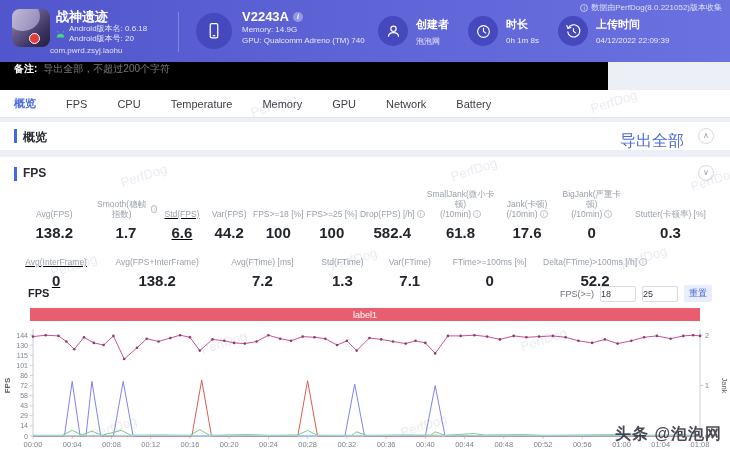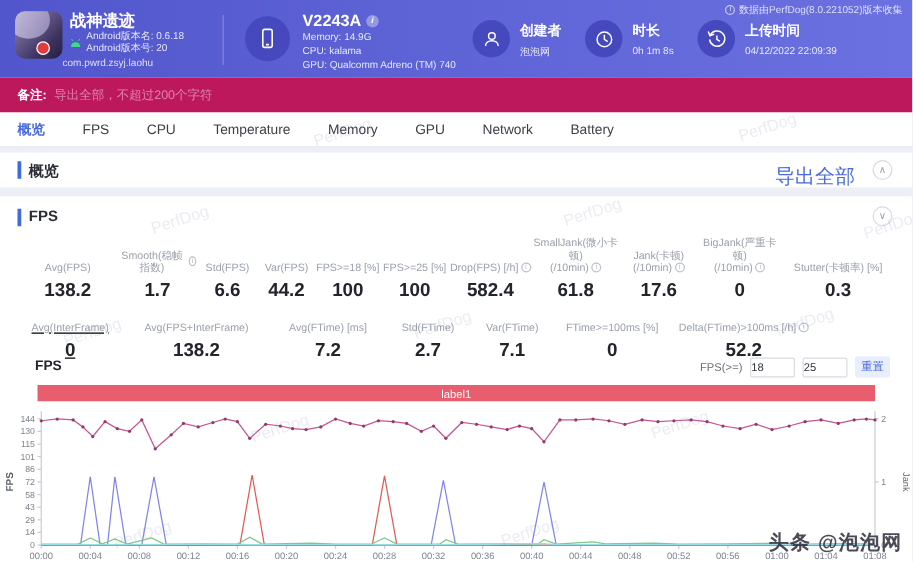--- a/index.html
+++ b/index.html
@@ -33,22 +33,22 @@
   .meta-group-label{font-size:11px;font-weight:bold;}
   .meta-group-value{font-size:8px;color:rgba(255,255,255,.85);margin-top:4px;}
   #creator-circle{left:378px;top:16px;width:30px;height:30px;}
   #creator-text{position:absolute;left:416px;top:17px;}
   #duration-circle{left:468px;top:16px;width:30px;height:30px;}
   #duration-text{position:absolute;left:506px;top:17px;}
   #upload-circle{left:558px;top:16px;width:30px;height:30px;}
   #upload-text{position:absolute;left:596px;top:17px;}
 
   
-  #note-bar{position:absolute;left:0;top:62px;width:730px;height:28px;background:#be185d;
-    display:flex;align-items:center;padding-left:14px;gap:6px;}
+  #note-bar{position:absolute;left:0;top:62px;width:608px;height:28px;background:#000000;
+    display:flex;align-items:flex-start;padding-left:14px;gap:6px;}
   #note-label{color:#fff;font-size:10px;font-weight:bold;}
   #note-placeholder{color:rgba(255,255,255,.45);font-size:10px;}
 
   
   #tab-bar{position:absolute;left:0;top:90px;width:730px;height:28px;background:#fff;
     border-bottom:1px solid #e3e5ec;display:flex;align-items:center;padding-left:14px;gap:30px;}
   .tab{font-size:11px;color:#3c3f45;cursor:pointer;white-space:nowrap;}
   .tab.active{color:#4a6bdb;font-weight:bold;}
 
   
@@ -126,21 +126,20 @@
         <rect x="10" y="4" width="12" height="23" rx="2.5" fill="none" stroke="#fff" stroke-width="2"></rect>
         <line x1="14" y1="23.5" x2="18" y2="23.5" stroke="#fff" stroke-width="2"></line>
       </svg>
     </div>
     <div id="device-name">
       <span>V2243A</span>
       <span class="info-dot">i</span>
     </div>
     <div id="device-lines">
       <div>Memory: 14.9G</div>
-      <div>CPU: kalama</div>
       <div>GPU: Qualcomm Adreno (TM) 740</div>
     </div>
 
     <div class="hdr-circle" id="creator-circle">
       <svg width="17" height="17" viewBox="0 0 32 32">
         <circle cx="16" cy="11" r="5" fill="none" stroke="#fff" stroke-width="2.2"></circle>
         <path d="M6.5 26c0-5 4.2-8 9.5-8s9.5 3 9.5 8" fill="none" stroke="#fff" stroke-width="2.2"></path>
       </svg>
     </div>
     <div id="creator-text">
@@ -211,21 +210,21 @@
         </div>
         <div class="stat-cell" style="flex: 0.9 1 0px;">
           <div class="stat-label">
             <div class="lrow">
               <span>Smooth(稳帧指数)</span>
               <span class="info-i">i</span>
             </div>
           </div>
           <div class="stat-value">1.7</div>
         </div>
-        <div class="stat-cell" style="flex: 0.7 1 0px;">
+        <div class="stat-cell" style="flex: 0.7 1 0px; text-decoration: underline;">
           <div class="stat-label">
             <div class="lrow">
               <span>Std(FPS)</span>
             </div>
           </div>
           <div class="stat-value">6.6</div>
         </div>
         <div class="stat-cell" style="flex: 0.65 1 0px;">
           <div class="stat-label">
             <div class="lrow">
@@ -322,21 +321,21 @@
             </div>
           </div>
           <div class="stat-value">7.2</div>
         </div>
         <div class="stat-cell" style="flex: 0.8 1 0px;">
           <div class="stat-label">
             <div class="lrow">
               <span>Std(FTime)</span>
             </div>
           </div>
-          <div class="stat-value">2.7</div>
+          <div class="stat-value">1.3</div>
         </div>
         <div class="stat-cell" style="flex: 0.8 1 0px;">
           <div class="stat-label">
             <div class="lrow">
               <span>Var(FTime)</span>
             </div>
           </div>
           <div class="stat-value">7.1</div>
         </div>
         <div class="stat-cell" style="flex: 1.1 1 0px;">

